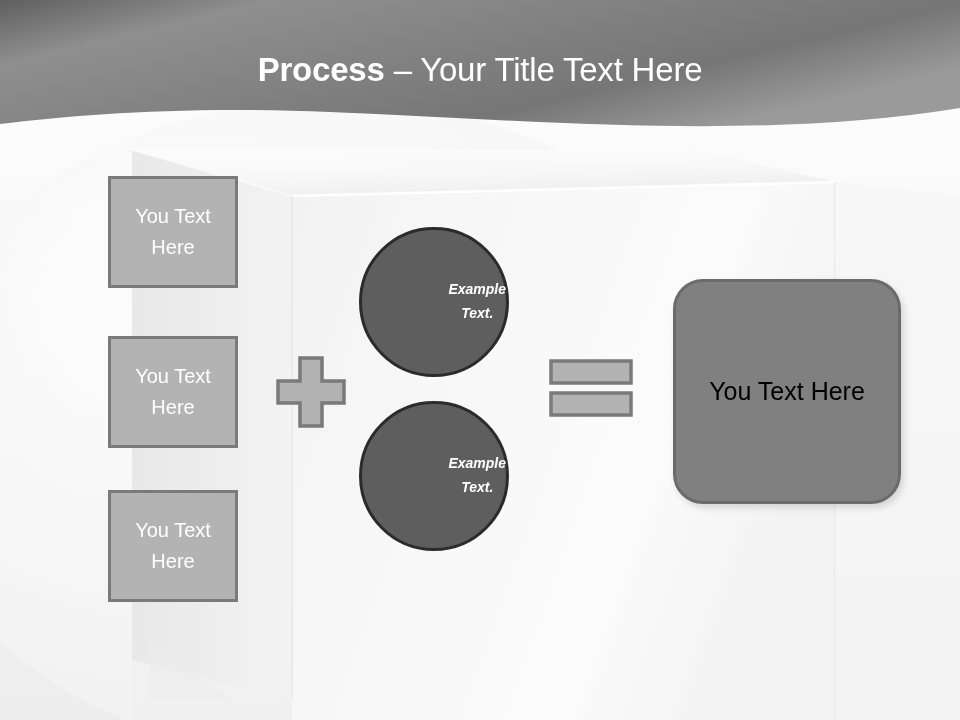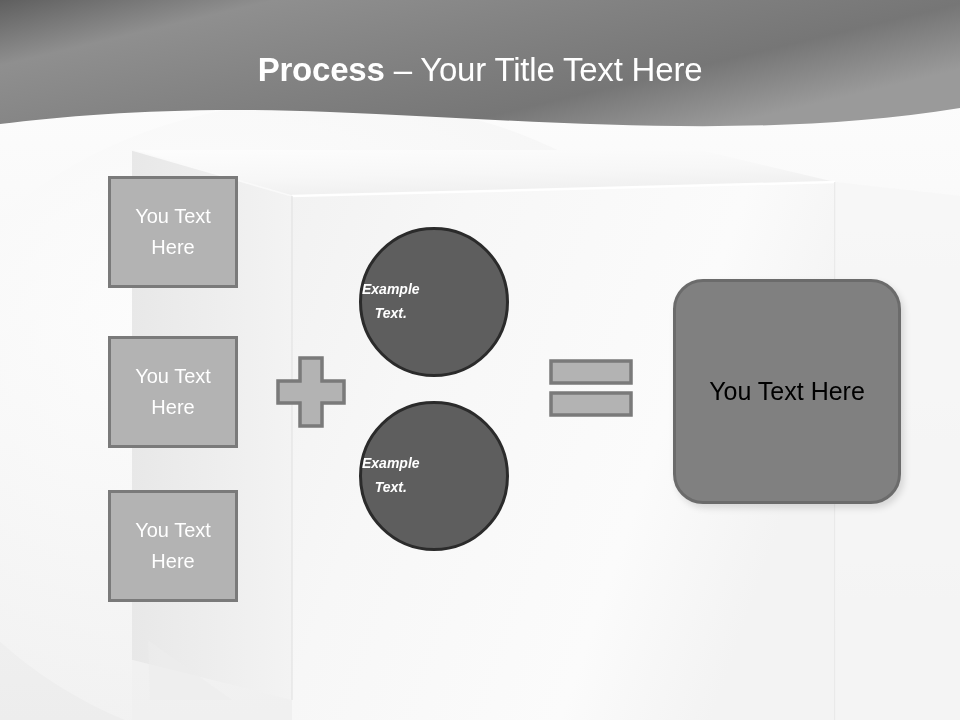--- a/index.html
+++ b/index.html
@@ -89,21 +89,21 @@
     background: #5e5e5e;
     border: 3px solid #2b2b2b;
     color: #ffffff;
     font-size: 14px;
     font-weight: 700;
     font-style: italic;
     line-height: 1.7;
     text-align: center;
     display: flex;
     align-items: center;
-    justify-content: flex-start;
+    justify-content: flex-end;
   }
   .circle-1 { top: 227px; }
   .circle-2 { top: 401px; }
 
   
   .equals-sign {
     position: absolute;
     left: 549px;
     top: 359px;
     width: 84px;

